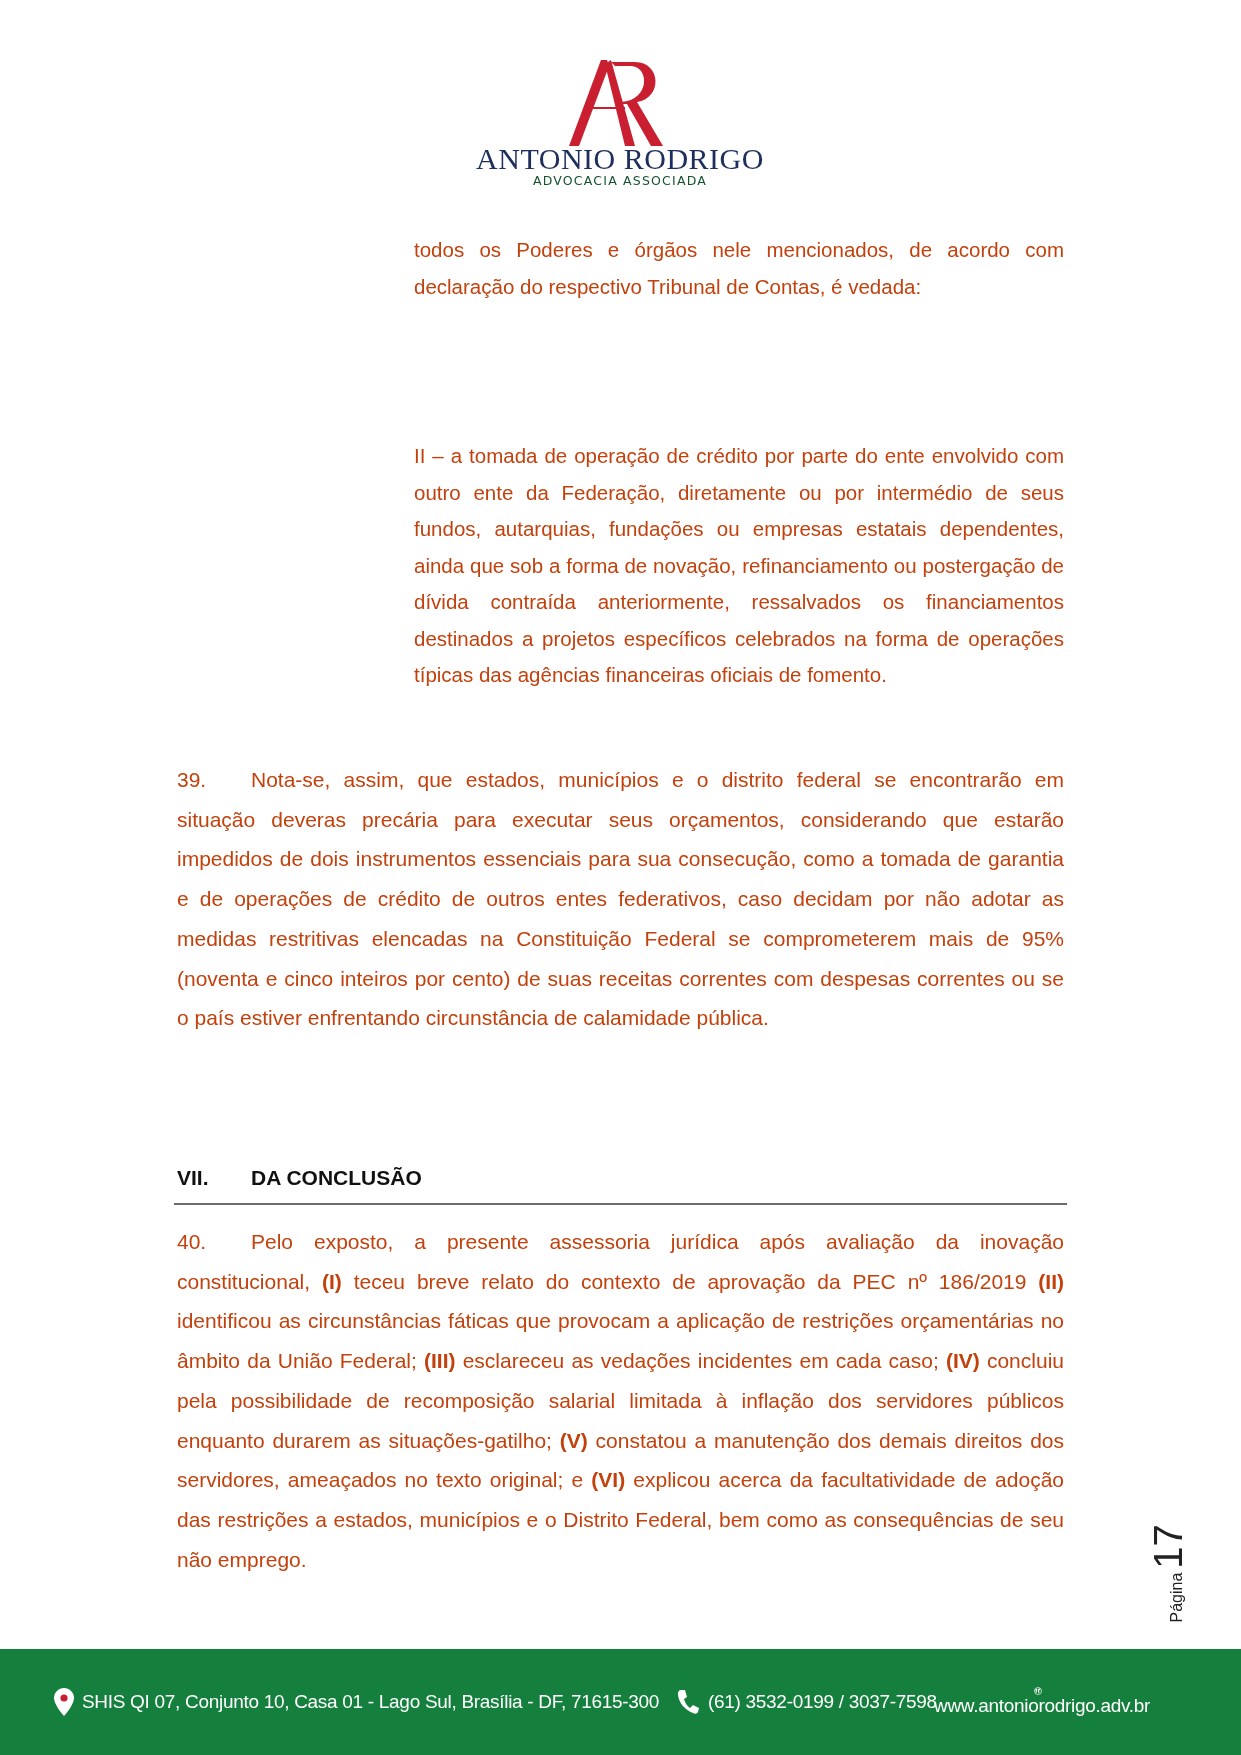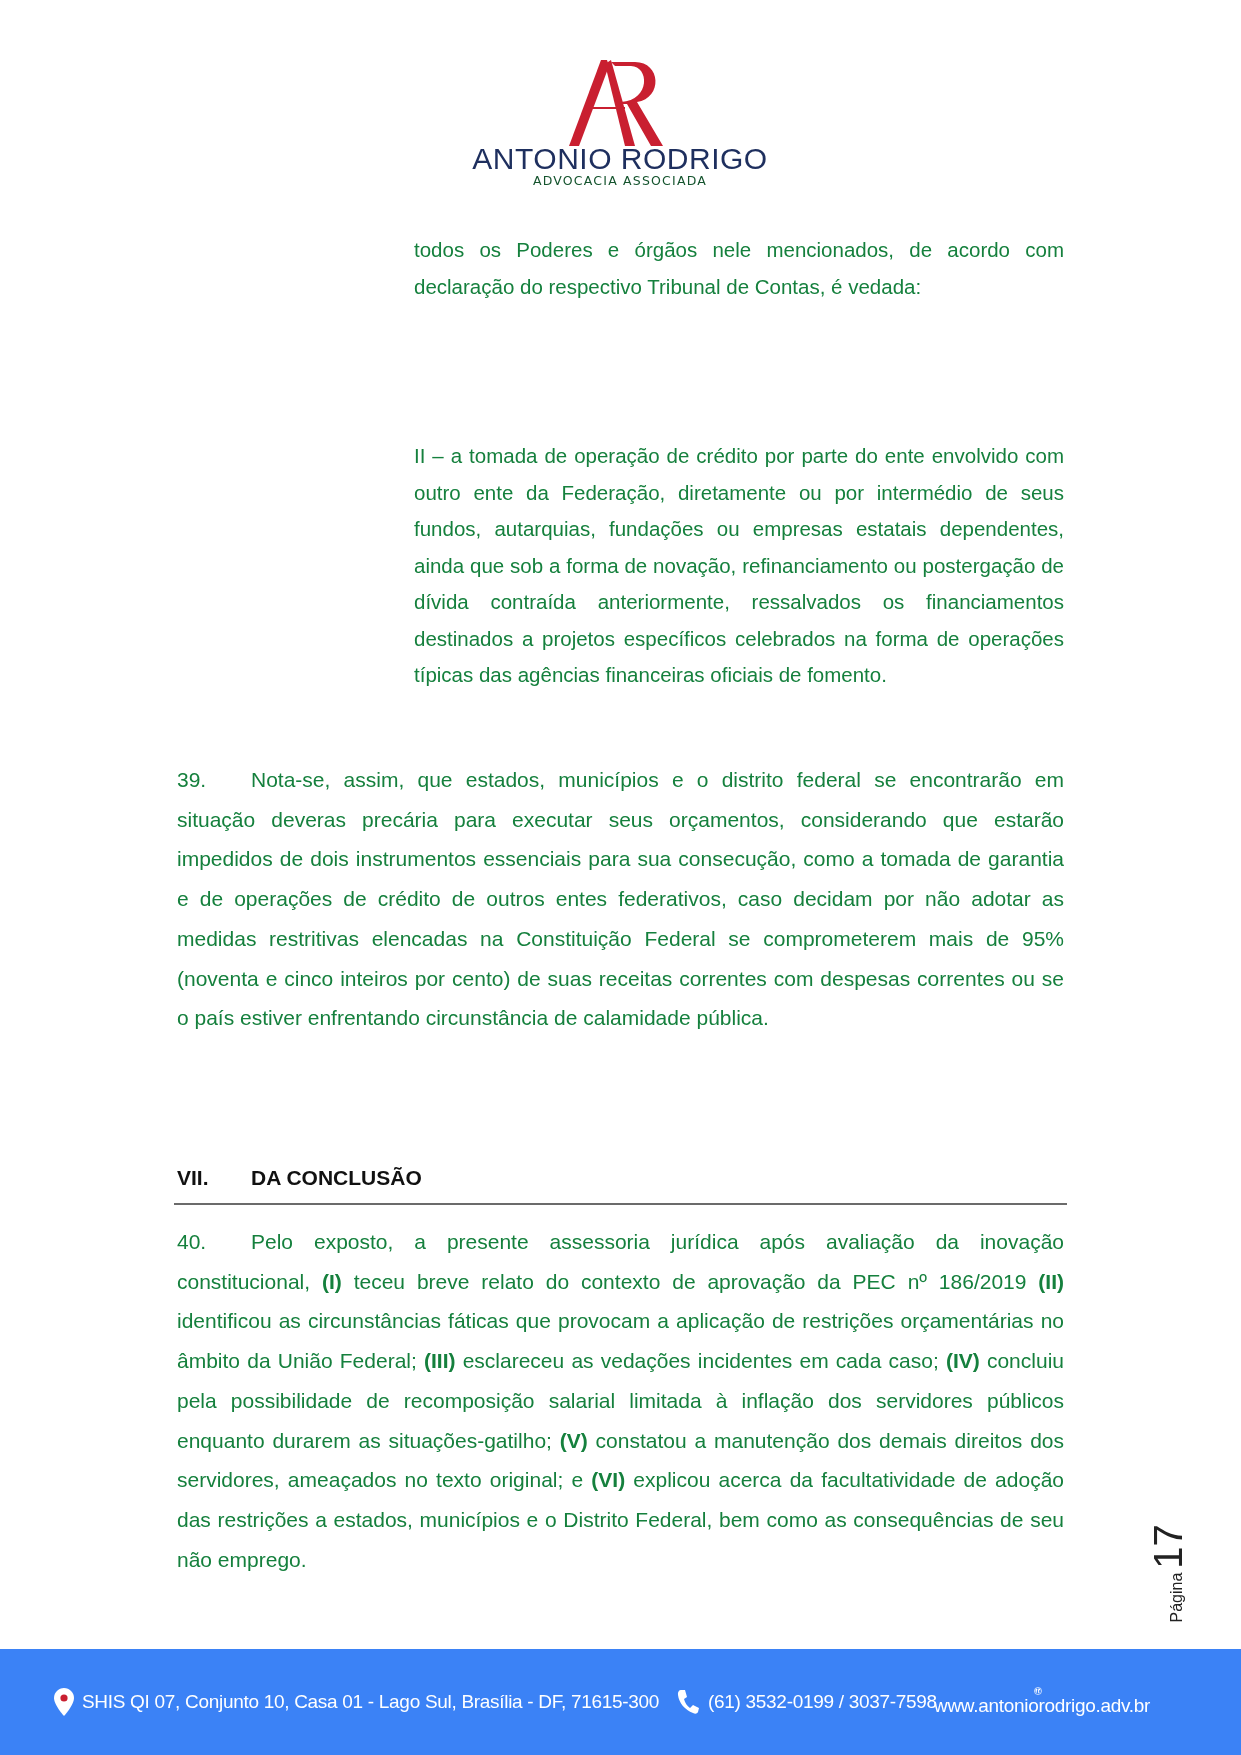--- a/index.html
+++ b/index.html
@@ -4,47 +4,47 @@
   <style>
     html, body { margin: 0; padding: 0; background: #ffffff; }
     body { width: 1241px; height: 1755px; position: relative; overflow: hidden;
            font-family: "Liberation Sans", "DejaVu Sans", sans-serif; color: #111; }
     .page { position: absolute; left: 0; top: 0; width: 1241px; height: 1755px; }
 
     
     .logo { position: absolute; left: 460px; top: 58px; width: 320px; height: 135px; text-align: center; }
     .logo-mark { position: absolute; left: 105px; top: 0; width: 110px; height: 90px; }
     .logo-name { position: absolute; left: 0; top: 86px; width: 320px; text-align: center;
-                 font-family: Liberation Sans, sans-serif; font-size: 30px;
+                 font-family: Liberation Serif, serif; font-size: 30px;
                  color: #1e2f5e; letter-spacing: 0.5px; line-height: 30px; }
     .logo-sub { position: absolute; left: 0; top: 116px; width: 320px; text-align: center;
                 font-family: "DejaVu Sans", sans-serif; font-size: 12.5px; color: #14532d;
                 letter-spacing: 1.2px; line-height: 14px; }
 
     
     .txt { position: absolute; font-size: 21.5px; line-height: 36.6px; text-align: justify;
-           text-align-last: left; color: #15803d; }
+           text-align-last: left; color: #c2410c; }
     .quote { left: 414px; width: 650px; font-size: 20.5px; }
     .para { left: 177px; width: 887px; font-size: 21px; line-height: 39.7px; }
     .num { display: inline-block; width: 74px; }
     b { font-weight: bold; }
 
     .heading { position: absolute; left: 177px; top: 1166px; font-size: 21px; font-weight: bold; color: #111; }
     .heading .hnum { display: inline-block; width: 74px; }
     .rule { position: absolute; left: 174px; top: 1203px; width: 893px; height: 2px; background: #6b6b6b; }
 
     
     .pageno { position: absolute; left: 1128px; top: 1490px; width: 60px; height: 110px; }
     .pageno-inner { position: absolute; left: -30px; top: 40px; width: 140px; transform: rotate(-90deg);
                     transform-origin: center center; white-space: nowrap; color: #222; }
     .pageno-label { font-size: 16px; }
     .pageno-num { font-size: 40px; font-weight: normal; margin-left: 4px; }
 
     
-    .footer { position: absolute; left: 0; top: 1649px; width: 1241px; height: 106px; background: #3b82f6; }
+    .footer { position: absolute; left: 0; top: 1649px; width: 1241px; height: 106px; background: #15803d; }
     .fitem { position: absolute; top: 38px; height: 30px; display: flex; align-items: center;
              color: #ffffff; font-size: 19px; font-family: "Liberation Sans", sans-serif; letter-spacing: -0.3px; }
     .fitem svg { margin-right: 8px; }
     .f-address { left: 54px; }
     .f-phone { left: 676px; }
     .f-web { left: 934px; flex-direction: column; }
   </style>
 </head>
 <body>
 

